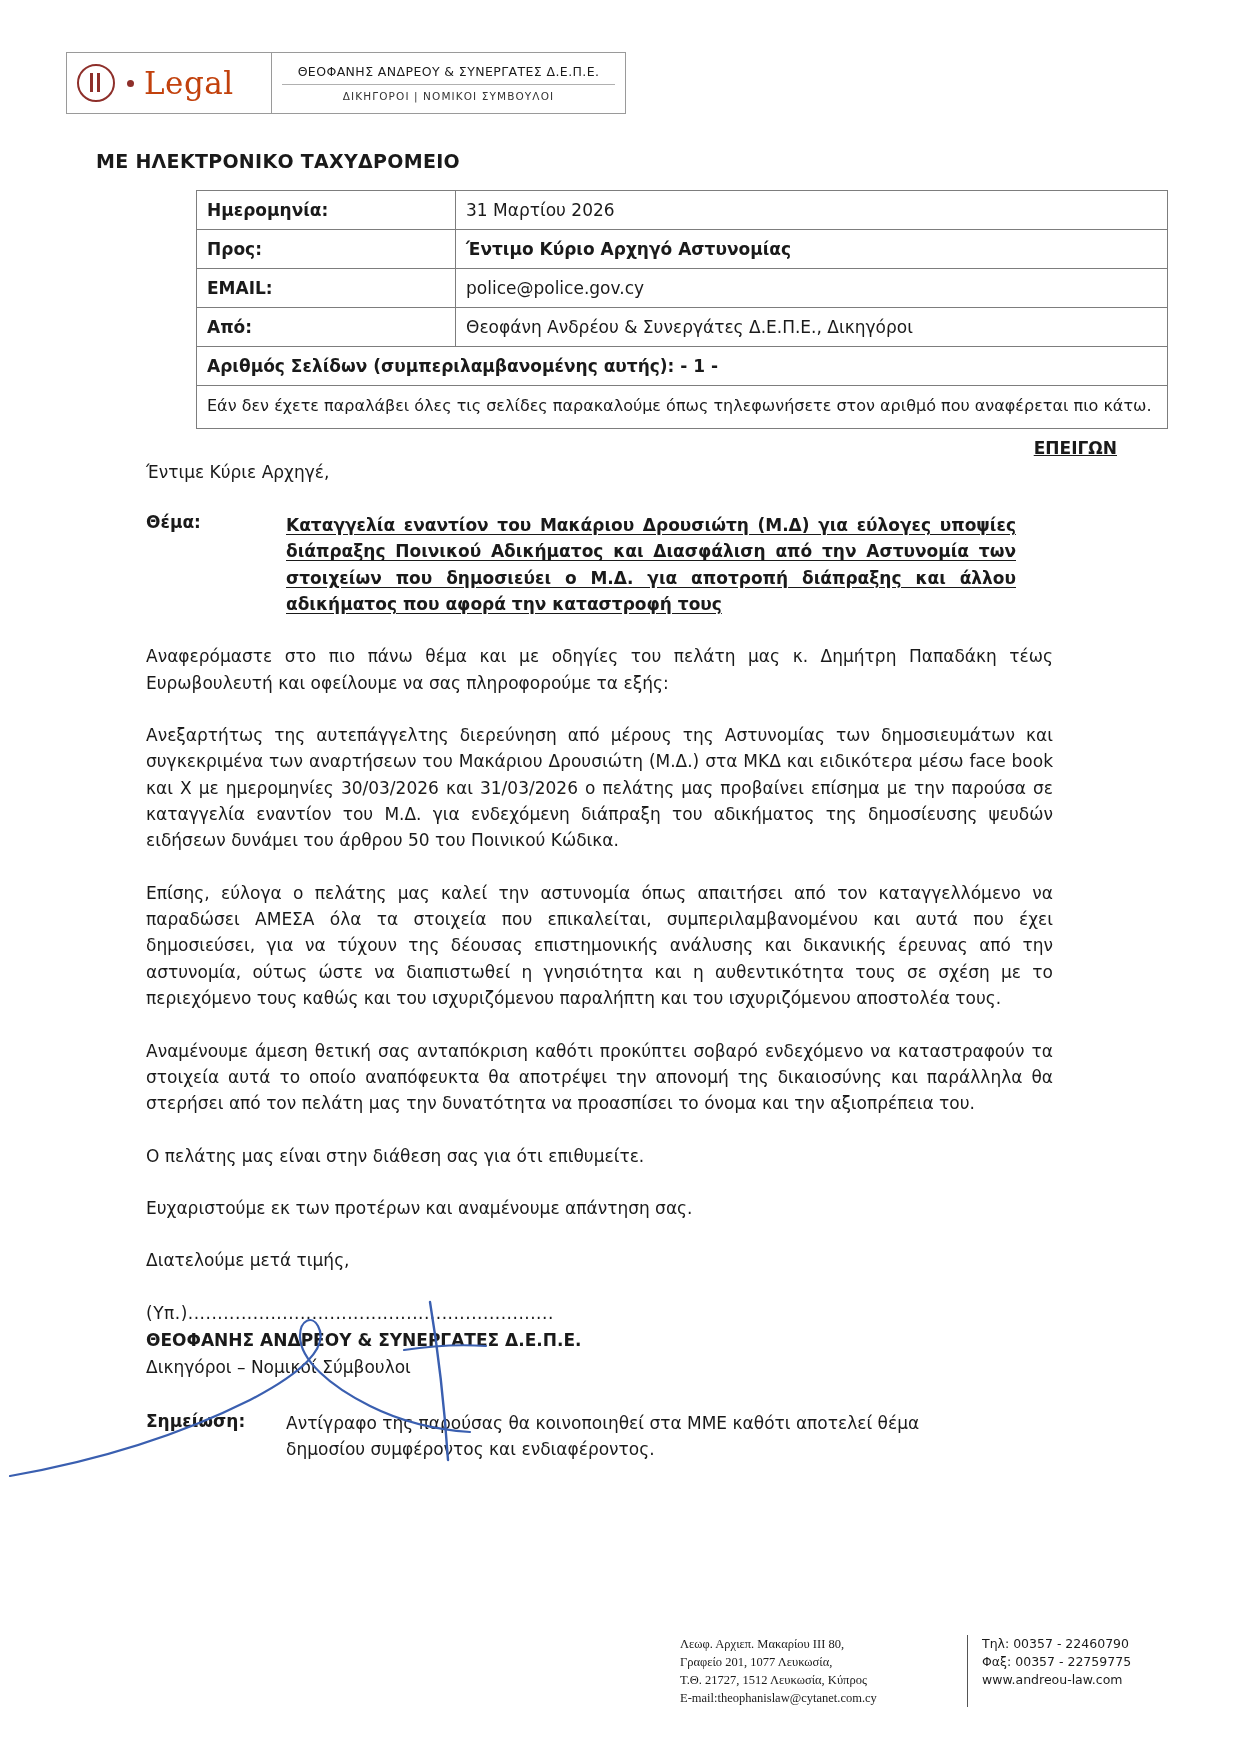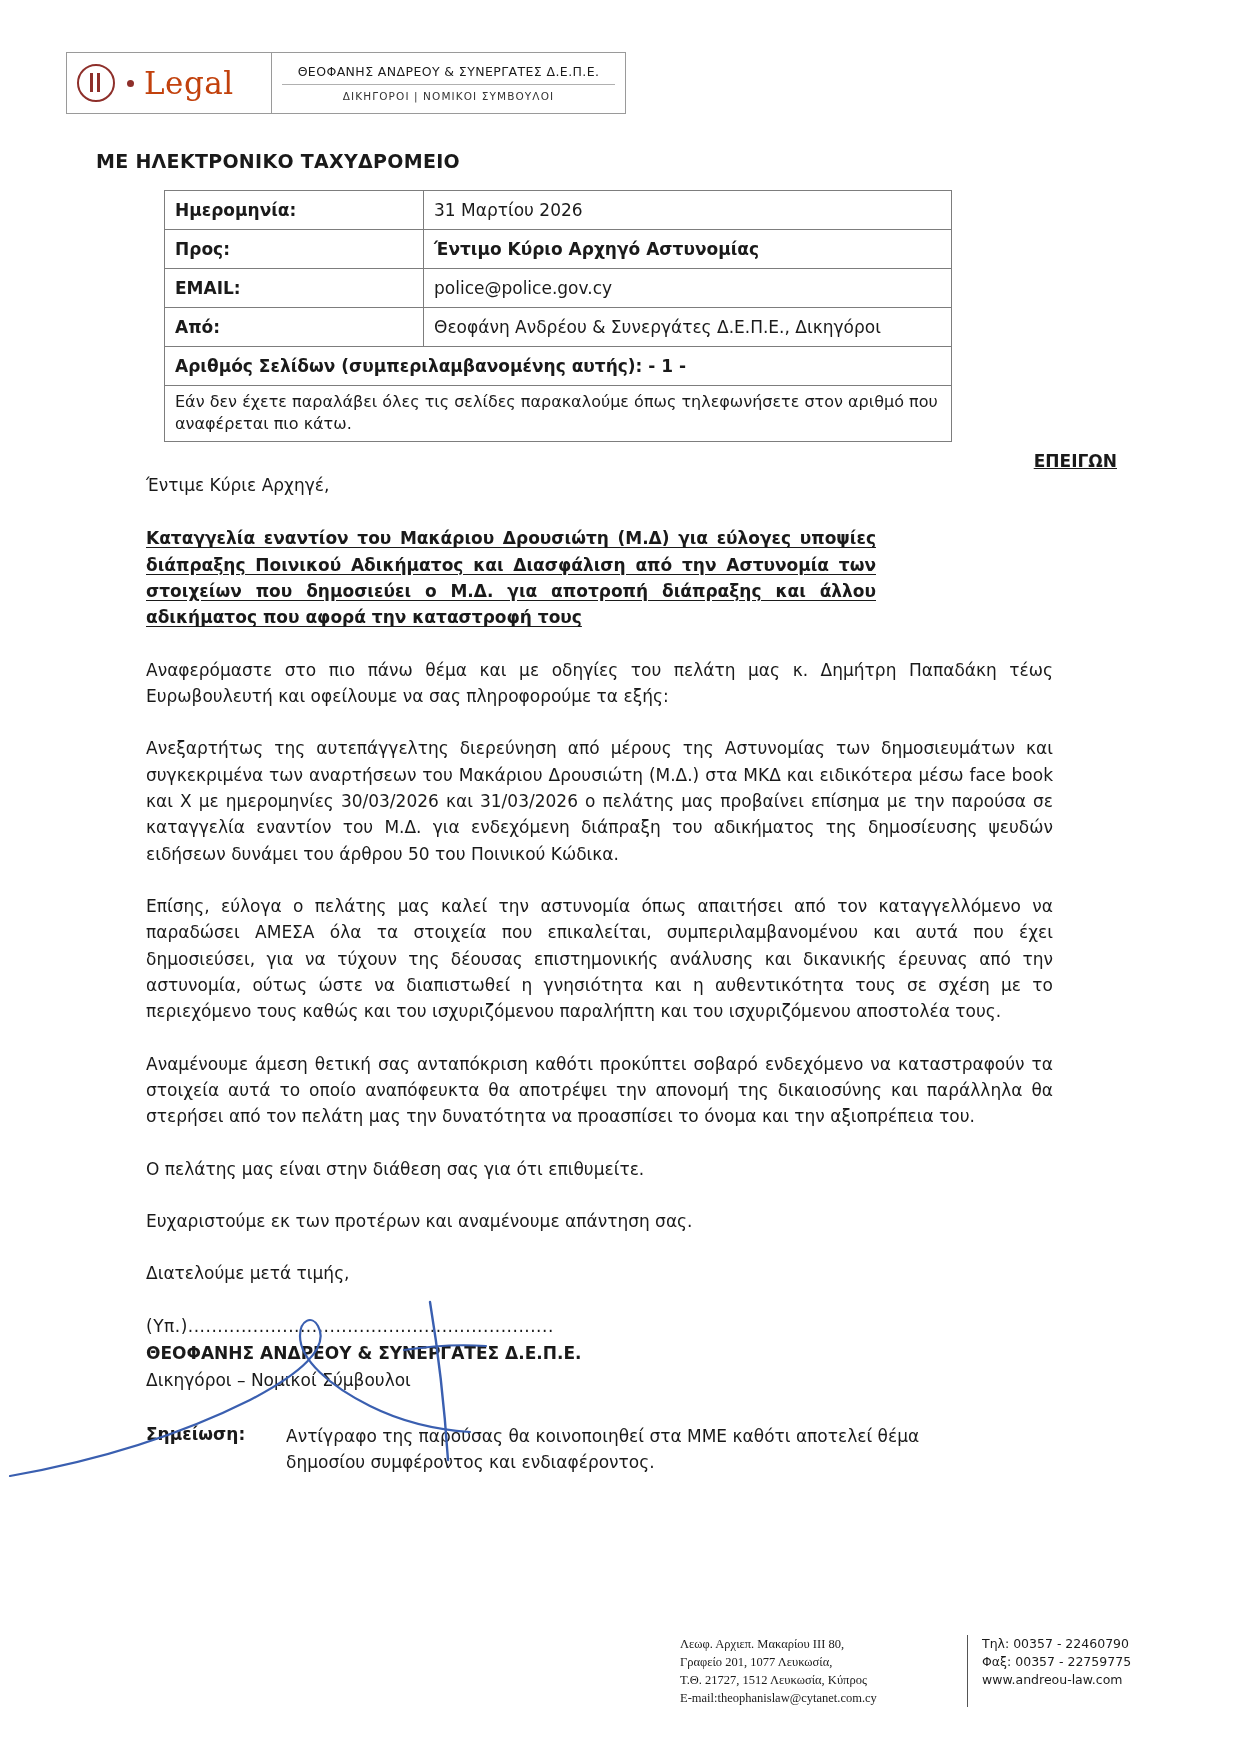--- a/index.html
+++ b/index.html
@@ -108,22 +108,22 @@
     font-size: 19px;
     font-weight: bold;
     letter-spacing: 0.3px;
     margin: 36px 0 18px 0;
     padding-right: 60px;
   }
 
   
   .info-table {
     border-collapse: collapse;
-    width: 788px;
-    margin: 0 auto 0 68px;
+    width: 972px;
+    margin: 0 auto 0 100px;
     table-layout: fixed;
   }
   .info-table td {
     border: 1.4px solid #7d7d7d;
     padding: 4px 10px;
     font-size: 17px;
     vertical-align: middle;
     height: 30px;
   }
   .info-table td.label {
@@ -289,20 +289,21 @@
         <td class="note" colspan="2">Εάν δεν έχετε παραλάβει όλες τις σελίδες παρακαλούμε όπως τηλεφωνήσετε στον αριθμό που αναφέρεται πιο κάτω.</td>
       </tr>
     </tbody>
   </table>
 
   <div class="urgent">ΕΠΕΙΓΩΝ</div>
 
   <div class="salutation">Έντιμε Κύριε Αρχηγέ,</div>
 
   <div class="subject-row">
+    <div class="subject-label">Θέμα:</div>
     <div class="subject-text">Καταγγελία εναντίον του Μακάριου Δρουσιώτη (Μ.Δ) για εύλογες υποψίες διάπραξης Ποινικού Αδικήματος και Διασφάλιση από την Αστυνομία των στοιχείων που δημοσιεύει ο Μ.Δ. για αποτροπή διάπραξης και άλλου αδικήματος που αφορά την καταστροφή τους</div>
   </div>
 
   <div class="para" id="p1"><span>Αναφερόμαστε στο πιο πάνω θέμα και με οδηγίες του πελάτη μας </span><b>κ. Δημήτρη Παπαδάκη</b><span> τέως Ευρωβουλευτή και οφείλουμε να σας πληροφορούμε τα εξής:</span></div>
   <div class="para" id="p2"><span>Ανεξαρτήτως της αυτεπάγγελτης διερεύνηση από μέρους της Αστυνομίας των δημοσιευμάτων και συγκεκριμένα των αναρτήσεων του Μακάριου Δρουσιώτη (Μ.Δ.) στα ΜΚΔ και ειδικότερα μέσω face book και Χ με ημερομηνίες 30/03/2026 και 31/03/2026 ο πελάτης μας προβαίνει επίσημα με την παρούσα σε καταγγελία εναντίον του Μ.Δ. </span><b>για ενδεχόμενη διάπραξη του αδικήματος της δημοσίευσης ψευδών ειδήσεων δυνάμει του άρθρου 50 του Ποινικού Κώδικα</b><span>.</span></div>
   <div class="para" id="p3"><span>Επίσης, εύλογα ο πελάτης μας καλεί την αστυνομία όπως απαιτήσει από τον καταγγελλόμενο να παραδώσει </span><b>ΑΜΕΣΑ</b><span> όλα τα στοιχεία που επικαλείται, συμπεριλαμβανομένου και αυτά που έχει δημοσιεύσει, για να τύχουν της δέουσας επιστημονικής ανάλυσης και δικανικής έρευνας από την αστυνομία, ούτως ώστε να διαπιστωθεί η γνησιότητα και η αυθεντικότητα τους σε σχέση με το περιεχόμενο τους καθώς και του ισχυριζόμενου παραλήπτη και του ισχυριζόμενου αποστολέα τους.</span></div>
   <div class="para" id="p4"><span>Αναμένουμε άμεση θετική σας ανταπόκριση καθότι προκύπτει σοβαρό ενδεχόμενο να καταστραφούν τα στοιχεία αυτά το οποίο αναπόφευκτα θα αποτρέψει την απονομή της δικαιοσύνης και παράλληλα θα στερήσει από τον πελάτη μας την δυνατότητα να προασπίσει το όνομα και την αξιοπρέπεια του.</span></div>
   <div class="para" id="p5"><span>Ο πελάτης μας είναι στην διάθεση σας για ότι επιθυμείτε.</span></div>
   <div class="para" id="p6"><span>Ευχαριστούμε εκ των προτέρων και αναμένουμε απάντηση σας.</span></div>
   <div class="para" id="p7"><span>Διατελούμε μετά τιμής,</span></div>

